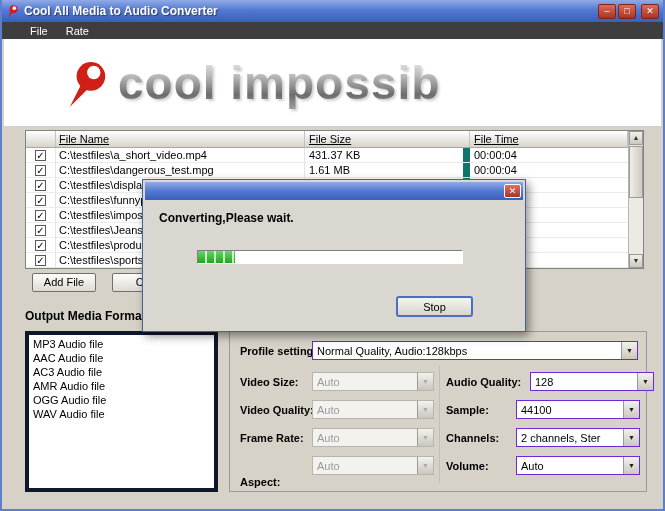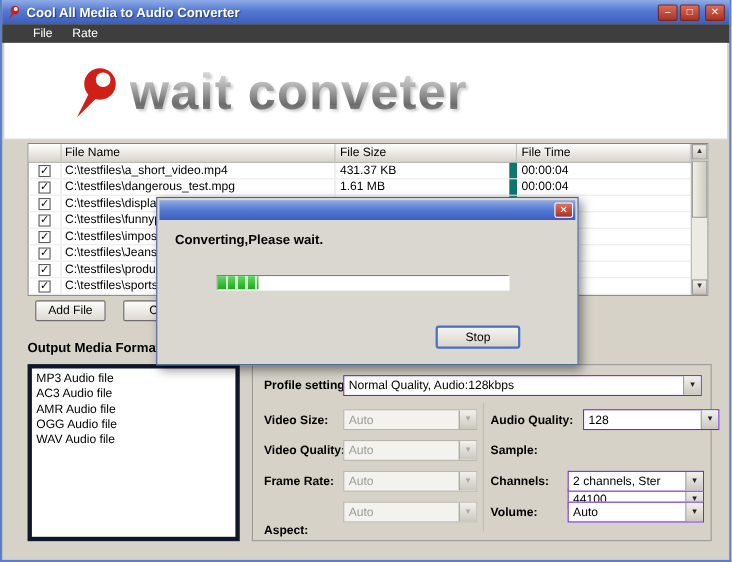--- a/index.html
+++ b/index.html
@@ -36,21 +36,21 @@
     background:linear-gradient(180deg,#f4f4f4 0%,#bdbdbd 35%,#6c6c6c 72%,#a2a2a2 100%);
     -webkit-background-clip:text; background-clip:text; color:transparent;
     -webkit-text-fill-color:transparent;
     filter:drop-shadow(2px 2px 1px rgba(0,0,0,.18)); }
 
   
   .file-table { position:absolute; left:23px; top:130px; width:619px; height:139px;
     background:#fff; border:1px solid #828282; }
   .thead { display:flex; height:17px; background:linear-gradient(180deg,#ffffff,#d8d4cc);
     border-bottom:1px solid #a8a8a8; align-items:center; }
-  .th { border-right:1px solid #c2c2c2; padding:1px 4px; height:100%; display:flex; align-items:center; }
+  .th { border-right:1px solid #c2c2c2; padding:1px 4px; height:100%; display:flex; align-items:center;text-decoration:underline; }
   .c-check { width:30px; display:flex; justify-content:center; border-right:1px solid #e4e4e4; height:100%; align-items:center; }
   .c-name  { width:249px; padding-left:3px; white-space:nowrap; overflow:hidden; border-right:1px solid #e4e4e4; height:100%; display:flex; align-items:center; }
   .c-size  { width:165px; padding-left:4px; border-right:7px solid #0f766e; height:100%; display:flex; align-items:center; }
   .c-time  { width:158px; padding-left:4px; height:100%; display:flex; align-items:center; }
   .thead .c-check { border-right:1px solid #c2c2c2; }
   .thead .c-name, .thead .c-size { border-right:1px solid #c2c2c2; }
   .trow { display:flex; height:15px; border-bottom:1px solid #ebebeb; align-items:center; }
   .checkbox { width:11px; height:11px; border:1px solid #5a5a5a; background:#fff;
     font-size:10px; line-height:9px; text-align:center; color:#000; }
   .tscroll { position:absolute; right:0; top:0; bottom:0; width:15px;
@@ -135,21 +135,21 @@
   </div>
 
   <div class="banner">
     <span class="logo-mark">
       <svg width="42" height="52" viewBox="0 0 44 54">
         <circle cx="24" cy="20" r="15" fill="#cf1f16"></circle>
         <circle cx="27" cy="16" r="7" fill="#ffffff"></circle>
         <path d="M14 28 L2 52 L20 34 Z" fill="#cf1f16"></path>
       </svg>
     </span>
-    <span class="logo-text">wait conveter</span>
+    <span class="logo-text">cool impossib</span>
   </div>
 
   <div class="file-table">
     <div class="thead">
       <span class="th c-check"></span>
       <span class="th c-name">File Name</span>
       <span class="th c-size">File Size</span>
       <span class="th c-time">File Time</span>
     </div>
 
@@ -224,20 +224,21 @@
       <span class="sb-btn sb-down">▼</span>
     </div>
   </div>
 
   <button class="btn btn-add">Add File</button>
   <button class="btn btn-clear">Cle</button>
 
   <div class="out-label">Output Media Format</div>
   <div class="format-list">
     <div class="fmt-item">MP3 Audio file</div>
+    <div class="fmt-item">AAC Audio file</div>
     <div class="fmt-item">AC3 Audio file</div>
     <div class="fmt-item">AMR Audio file</div>
     <div class="fmt-item">OGG Audio file</div>
     <div class="fmt-item">WAV Audio file</div>
   </div>
 
   <div class="settings-panel">
     <span class="v-divider"></span>
 
     <span class="s-label" style="left:10px;top:13px;">Profile setting:</span>
@@ -256,21 +257,21 @@
       <span class="val">128</span>
       <span class="arrow">▼</span>
     </div>
 
     <span class="s-label" style="left:10px;top:72px;">Video Quality:</span>
     <div class="combo disabled" style="left:82px;top:68px;width:122px;">
       <span class="val">Auto</span>
       <span class="arrow">▼</span>
     </div>
     <span class="s-label" style="left:216px;top:72px;">Sample:</span>
-    <div class="combo" style="left:286px;top:68px;width:124px;margin-top:44px;">
+    <div class="combo" style="left:286px;top:68px;width:124px;">
       <span class="val">44100</span>
       <span class="arrow">▼</span>
     </div>
 
     <span class="s-label" style="left:10px;top:100px;">Frame Rate:</span>
     <div class="combo disabled" style="left:82px;top:96px;width:122px;">
       <span class="val">Auto</span>
       <span class="arrow">▼</span>
     </div>
     <span class="s-label" style="left:216px;top:100px;">Channels:</span>

